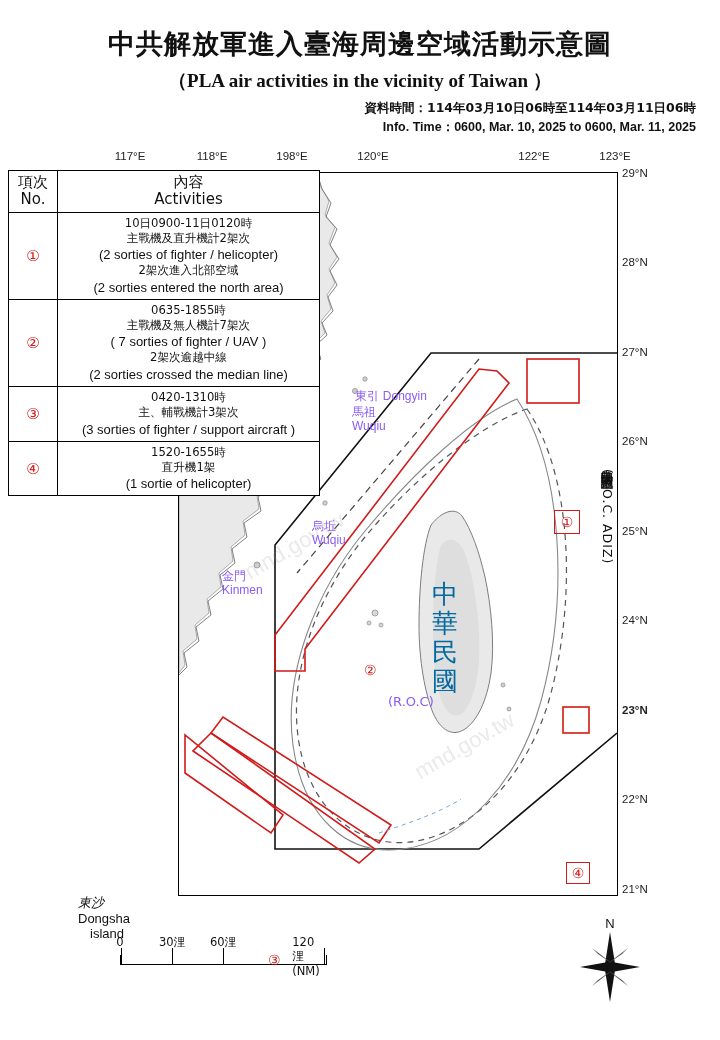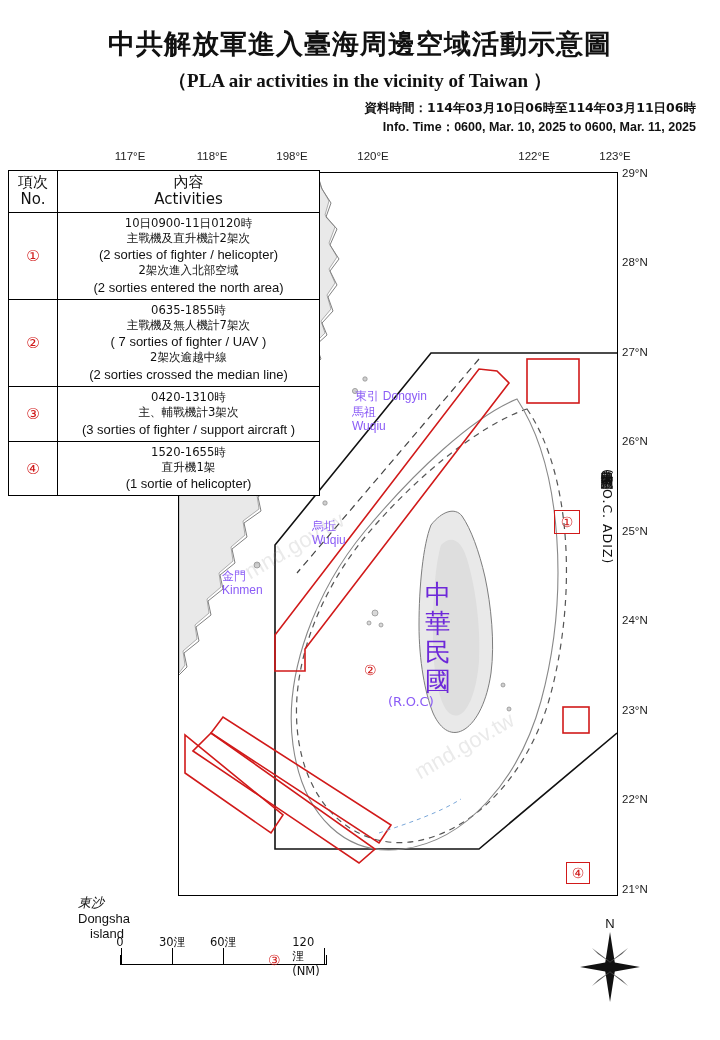--- a/index.html
+++ b/index.html
@@ -108,22 +108,23 @@
     font-family:"DejaVu Sans", sans-serif;
     white-space:nowrap;
     z-index:30;
   }
   .mlabel .en{font-family:"Liberation Sans", sans-serif;}
   .roc-big{
     position:absolute;
     font-family:"DejaVu Serif", serif;
     font-size:26px;
     line-height:1.12;
-    color:#6d28d9;
+    color:#0369a1;
     z-index:30;
+    text-align:center;
   }
   .adiz-vert{
     position:absolute;
     writing-mode:vertical-rl;
     font-size:12.5px;
     font-family:"DejaVu Sans", sans-serif;
     letter-spacing:1px;
     color:#111;
     z-index:30;
   }
@@ -185,21 +186,21 @@
   <div class="lon-label" style="left:459px;top:0px;margin-top:20px;">121°E</div>
   <div class="lon-label" style="left:534px;top:0px;">122°E</div>
   <div class="lon-label" style="left:615px;top:0px;">123°E</div>
 
   <div class="lat-label" style="left:622px;top:17px;">29°N</div>
   <div class="lat-label" style="left:622px;top:106px;">28°N</div>
   <div class="lat-label" style="left:622px;top:196px;">27°N</div>
   <div class="lat-label" style="left:622px;top:285px;">26°N</div>
   <div class="lat-label" style="left:622px;top:375px;">25°N</div>
   <div class="lat-label" style="left:622px;top:464px;">24°N</div>
-  <div class="lat-label" style="left:622px;top:554px;">23°N</div>
+  <div class="lat-label" style="left:622px;top:554px;font-weight:bold;">23°N</div>
   <div class="lat-label" style="left:622px;top:643px;">22°N</div>
   <div class="lat-label" style="left:622px;top:733px;">21°N</div>
 
   <div id="map-frame">
     <div class="sea"></div>
 
     <svg class="mapsvg" width="438" height="722" viewBox="0 0 438 722">
 
       <path d="M0,0 L138,0 L142,14 L150,28 L146,42 L156,54 L150,70 L158,84 L150,96 L156,110
                L148,122 L152,136 L142,148 L146,160 L136,170 L140,184 L128,196 L132,208

